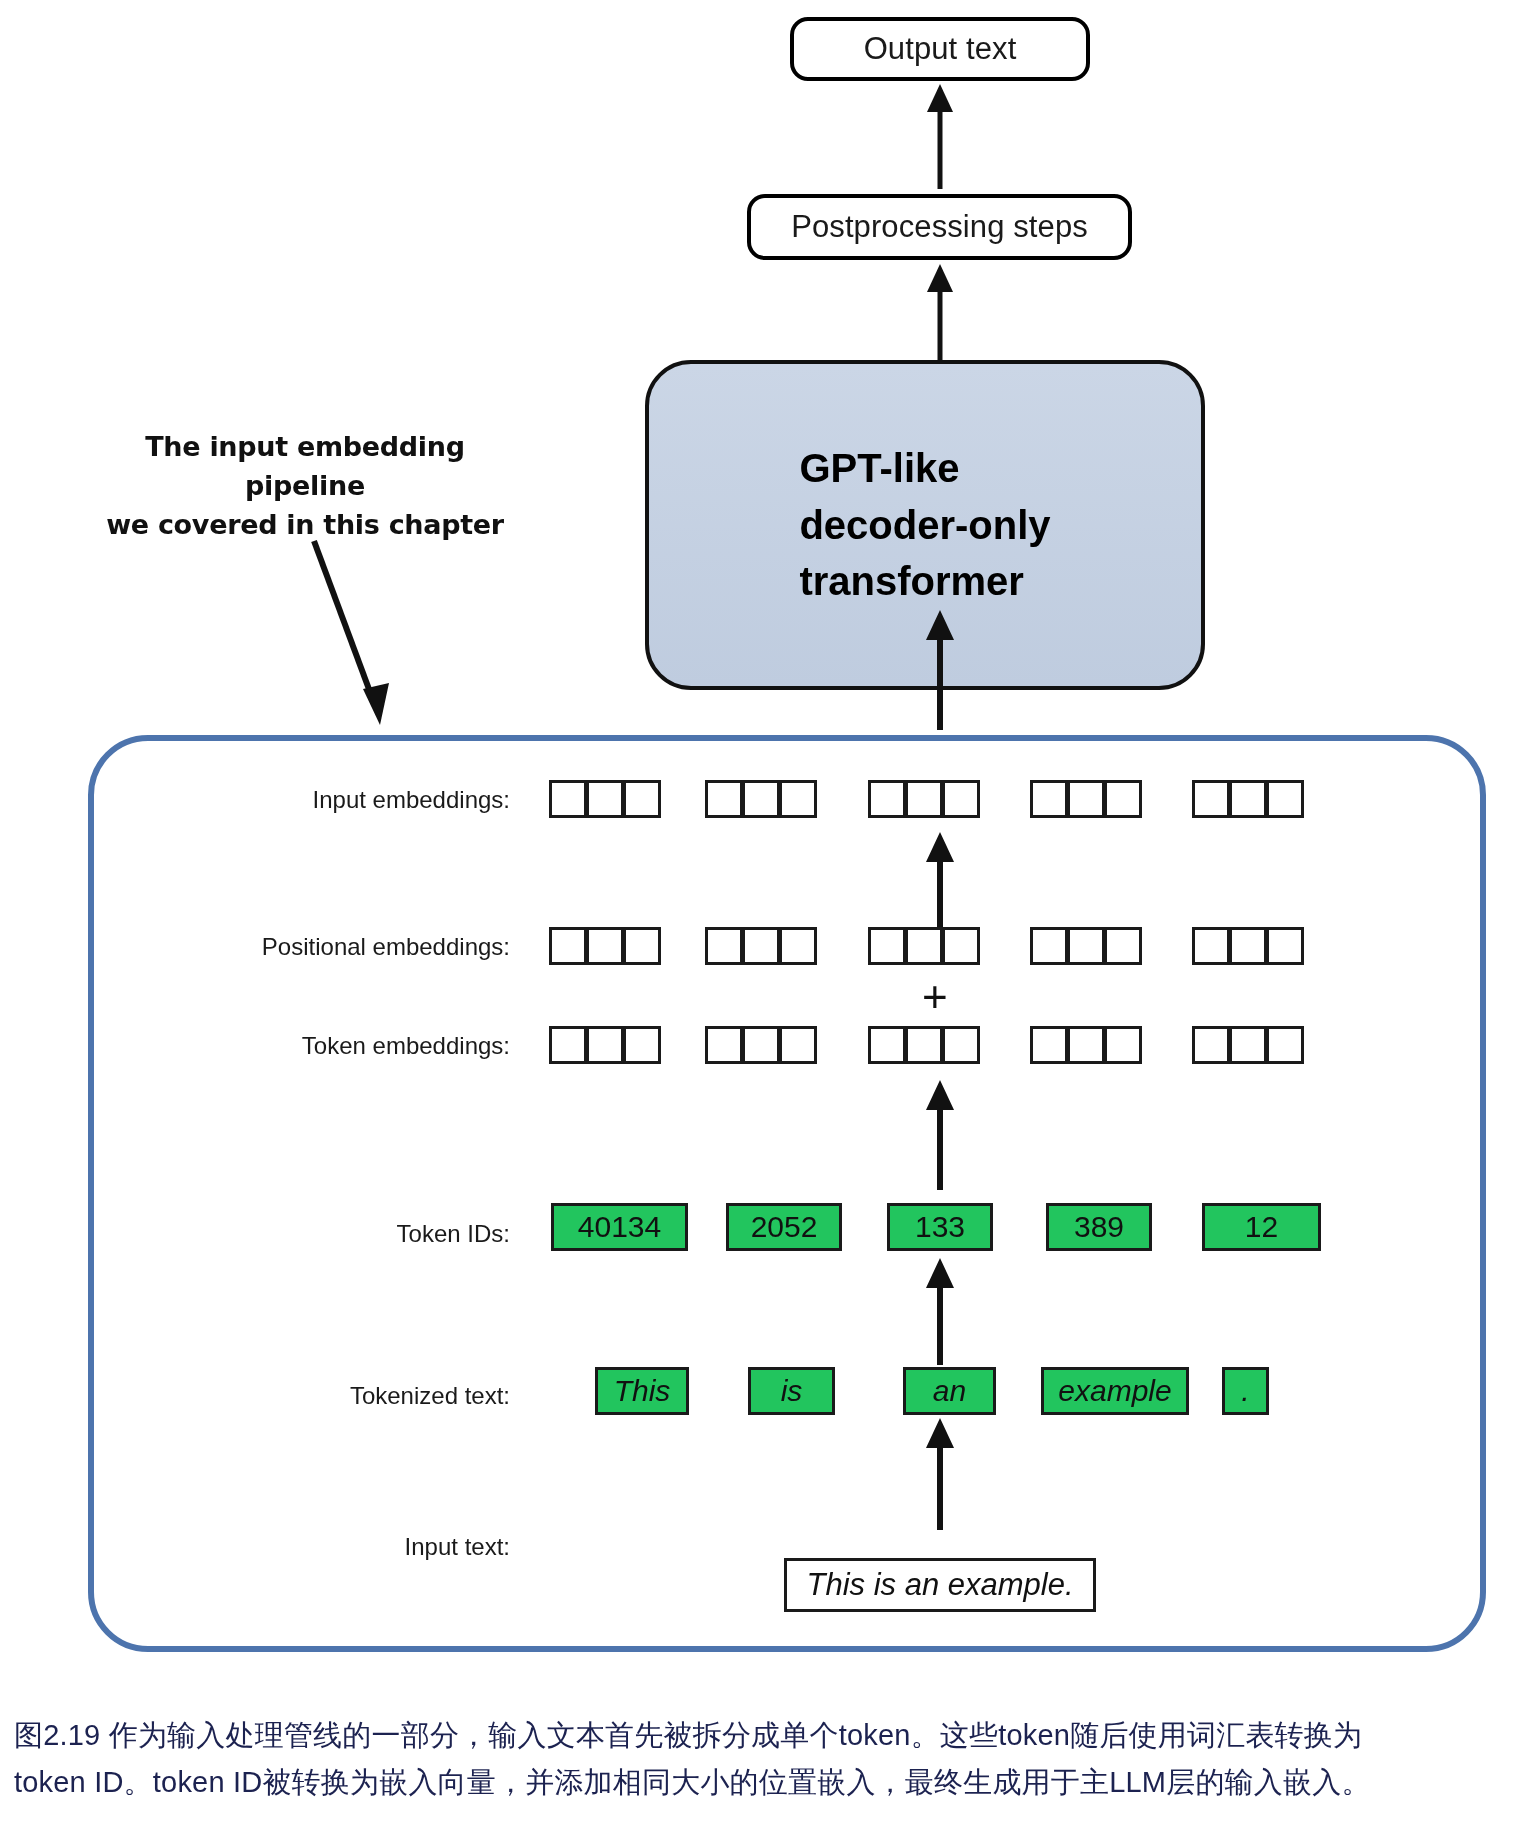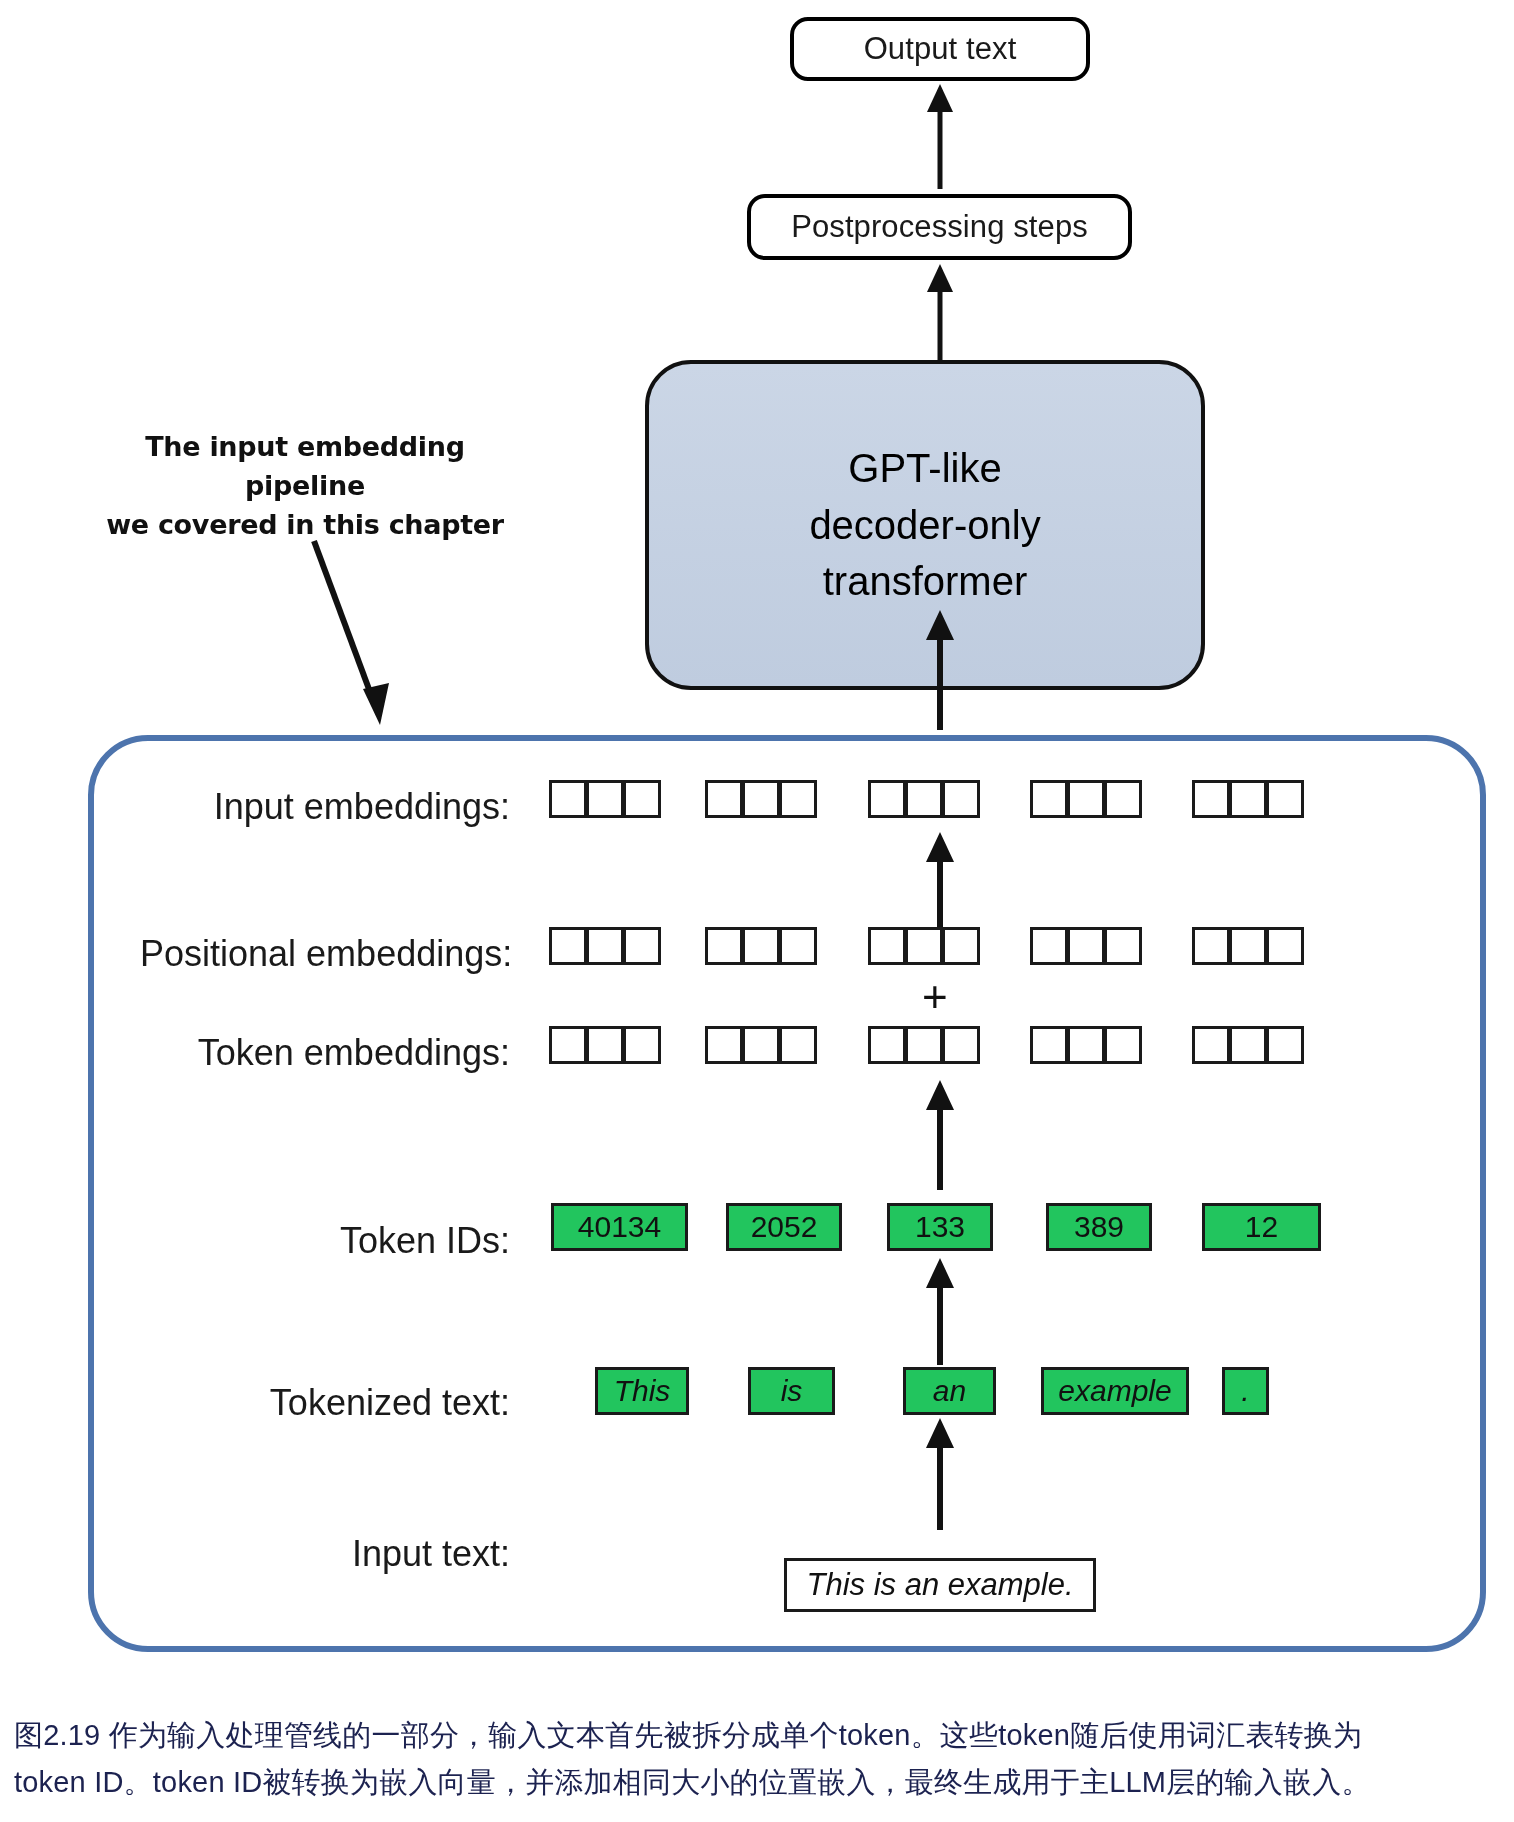--- a/index.html
+++ b/index.html
@@ -37,40 +37,39 @@
   .gptbox {
     position: absolute;
     box-sizing: border-box;
     border: 4px solid #111111;
     border-radius: 46px;
     background: #c3d0e3;
     background: linear-gradient(180deg,#cbd6e6 0%,#bfccdf 100%);
     display: flex;
     align-items: center;
     justify-content: center;
-    text-align: center;
-    font-weight: normal;
+    font-weight: bold;
     font-size: 40px;
     line-height: 1.42;
     color: #000000;
   }
 
   
   .bluebox {
     position: absolute;
     box-sizing: border-box;
     border: 6px solid #4d74ad;
     border-radius: 60px;
     background: transparent;
   }
 
   
   .rowlabel {
     position: absolute;
-    font-size: 36px;
+    font-size: 24px;
     color: #1a1a1a;
     text-align: right;
     white-space: nowrap;
   }
 
   
   .cellgroup {
     position: absolute;
     display: flex;
   }

